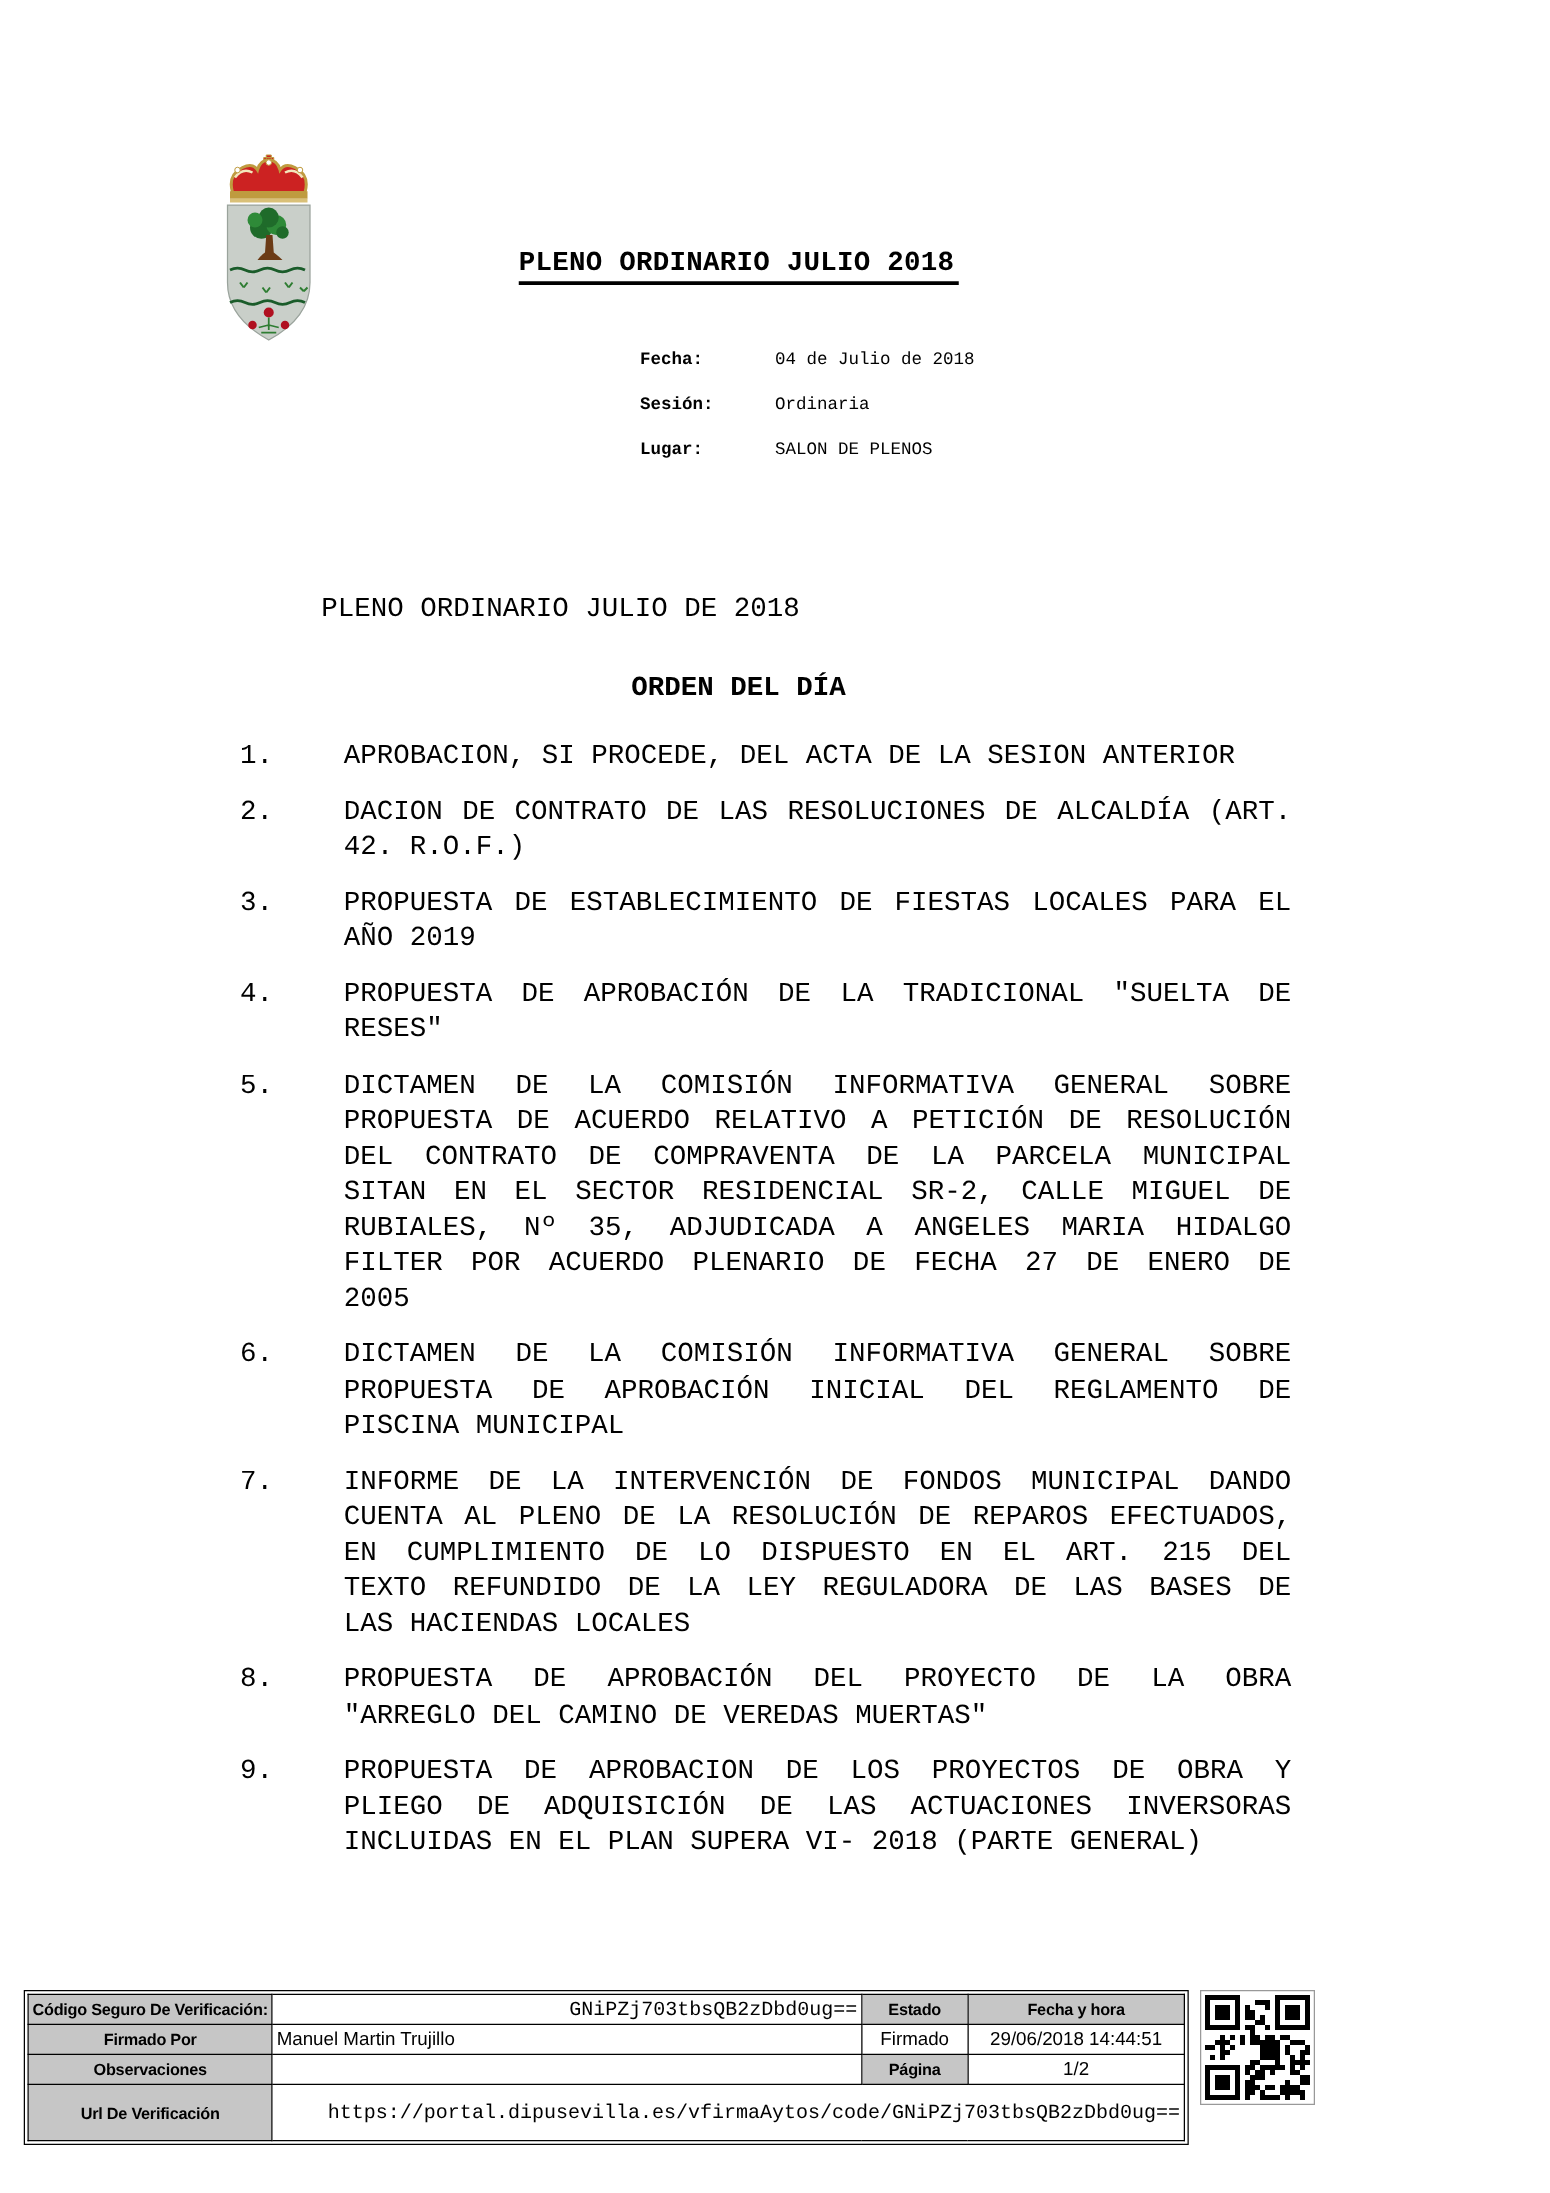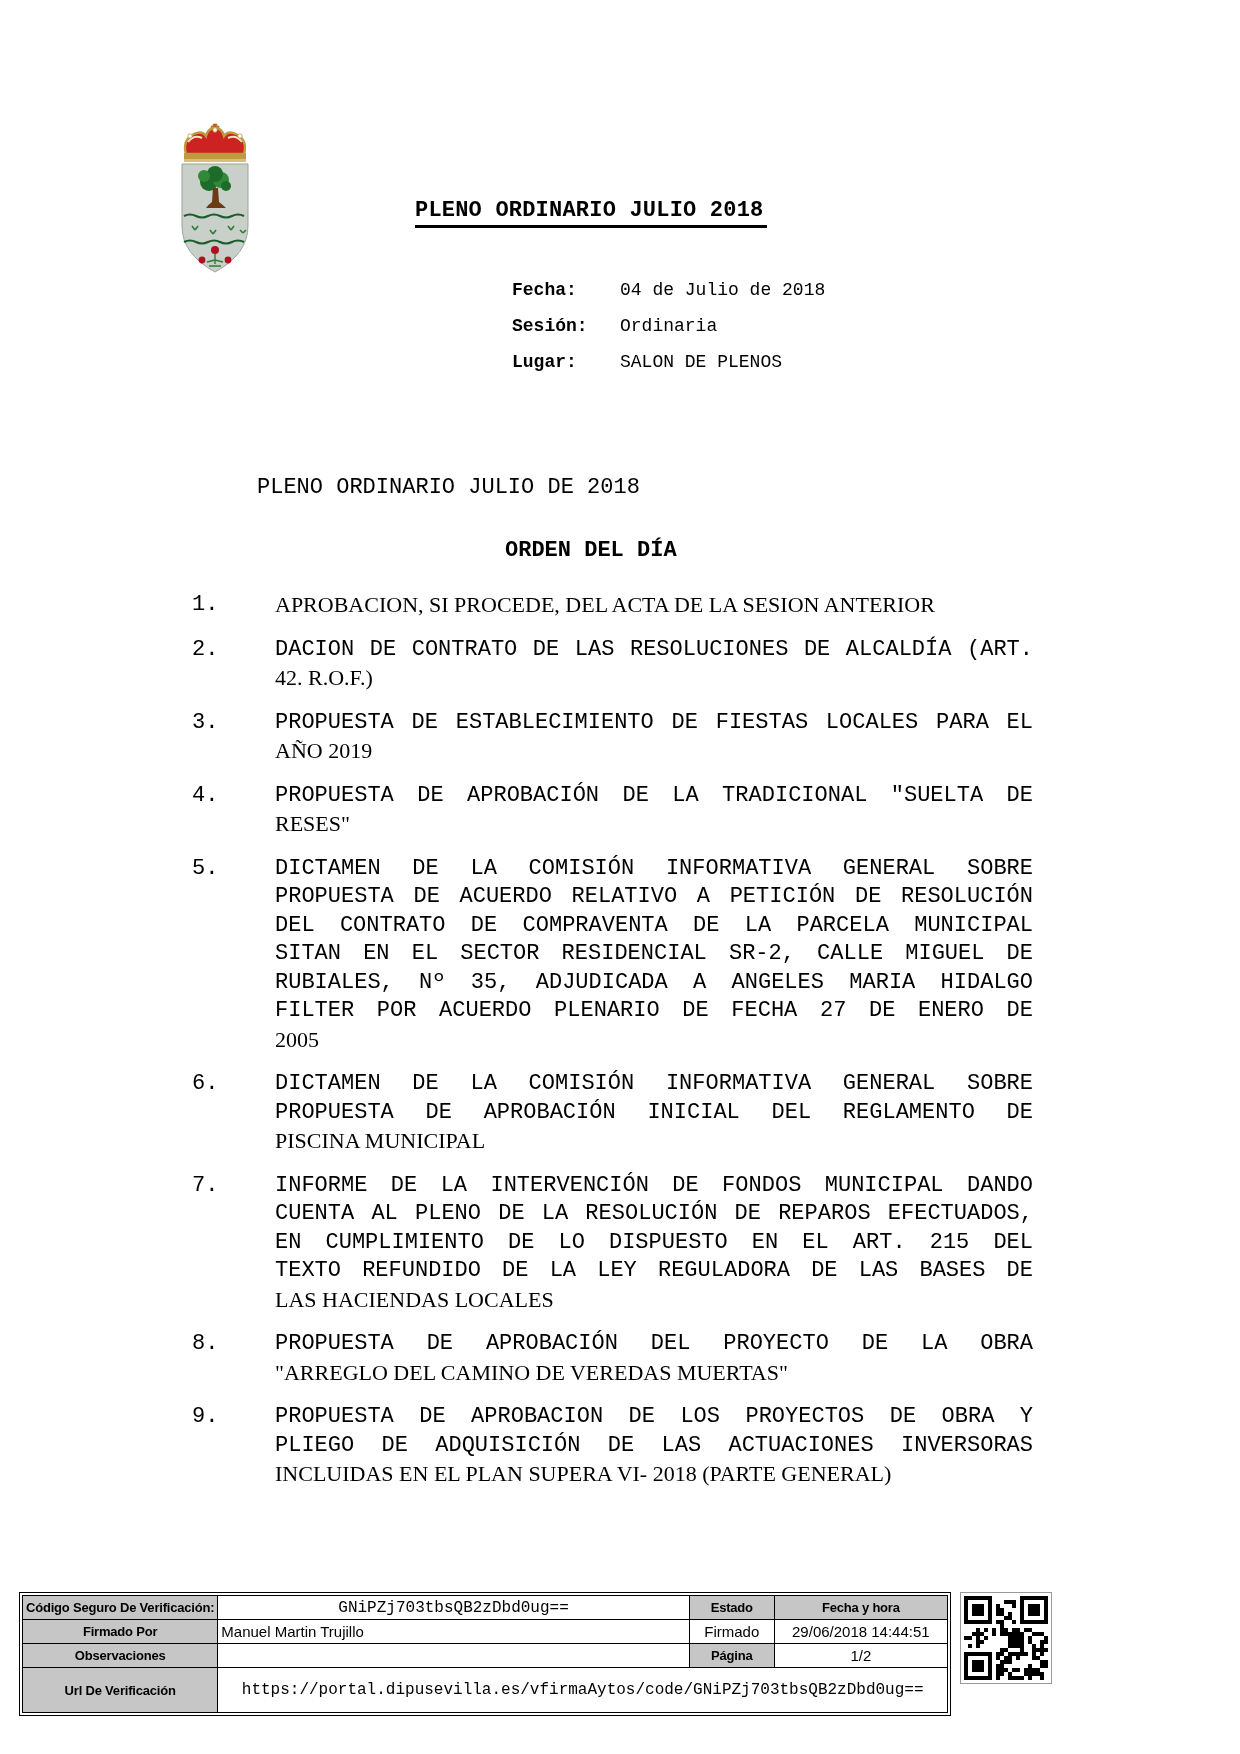--- a/index.html
+++ b/index.html
@@ -4,42 +4,42 @@
 <style>
   html,body{margin:0;padding:0;background:#ffffff;}
   .page{position:relative;width:1052px;height:1754px;background:#fff;color:#000;
         font-family:"Liberation Mono","DejaVu Sans Mono",monospace;overflow:hidden;}
 
   .logo{position:absolute;left:176px;top:120px;width:78px;height:156px;}
 
   .doc-title{position:absolute;left:415px;top:198px;font-size:22px;font-weight:bold;
              letter-spacing:.2px;border-bottom:3px solid #000;padding:0 4px 2px 0;}
 
-  .meta{position:absolute;left:512px;top:280px;font-size:18px;}
+  .meta{position:absolute;left:512px;top:280px;font-size:14px;}
   .meta-row{display:flex;height:36px;align-items:flex-start;}
   .meta-label{font-weight:bold;width:108px;flex:0 0 108px;}
   .meta-value{white-space:nowrap;}
 
   .subtitle{position:absolute;left:257px;top:475px;font-size:22px;white-space:nowrap;}
   .agenda-heading{position:absolute;left:505px;top:538px;font-size:22px;font-weight:bold;white-space:nowrap;}
 
   .agenda{position:absolute;left:192px;top:591px;width:841px;font-size:22px;line-height:28.5px;}
   .agenda-item{position:relative;padding-left:83px;width:758px;margin-bottom:16px;}
   .agenda-item .num{position:absolute;left:0;top:0;}
   .agenda-item .line{text-align:justify;text-align-last:justify;}
-  .agenda-item .line.last{text-align:left;text-align-last:auto;font-family:Liberation Serif, serif;}
+  .agenda-item .line.last{text-align:left;text-align-last:auto;}
 
   .footer{position:absolute;left:19px;top:1592px;display:flex;align-items:flex-start;}
   .vtable-wrap{border:1px solid #000;background:#fff;padding:2px;}
   table.vtable{border-collapse:collapse;table-layout:fixed;}
   table.vtable td{border:1px solid #000;height:23px;padding:0 3px;overflow:hidden;
                   white-space:nowrap;vertical-align:middle;margin-top:28px;}
   td.cell-label{background:#c6c6c6;font-family:"Liberation Sans","DejaVu Sans",sans-serif;
                 font-weight:bold;font-size:13px;text-align:center;letter-spacing:-.2px;}
-  td.cell-mono{font-family:"Liberation Mono","DejaVu Sans Mono",monospace;font-size:16px;text-align:center;}
+  td.cell-mono{font-family:"Liberation Mono","DejaVu Sans Mono",monospace;font-size:16px;text-align:right;}
   td.cell-sans{font-family:"Liberation Sans","DejaVu Sans",sans-serif;font-size:15px;}
   td.cell-center{text-align:center;}
   tr.url-row td{height:44px;}
 
   .qr-box{margin-left:9px;border:1px solid #999;background:#fff;padding:3px;width:84px;height:84px;}
 </style>
 </head>
 <body>
 
 <div class="page">

